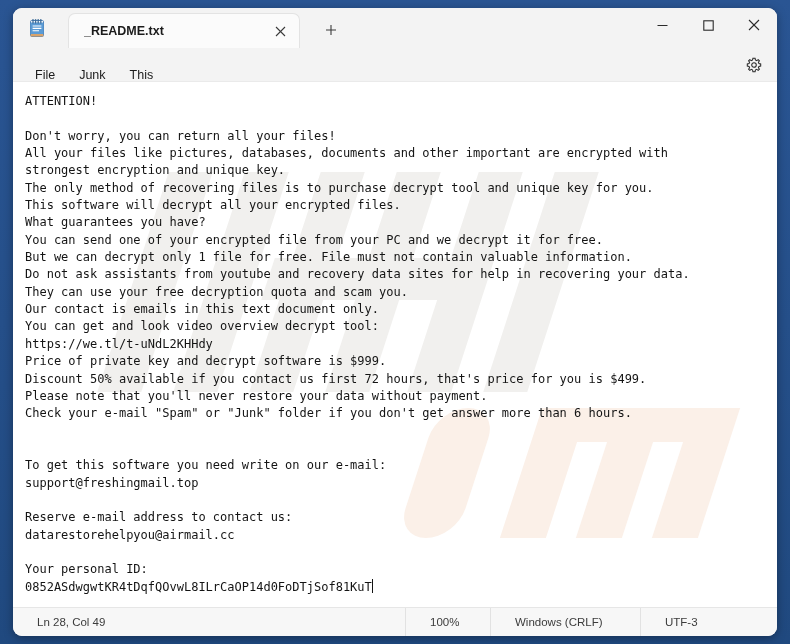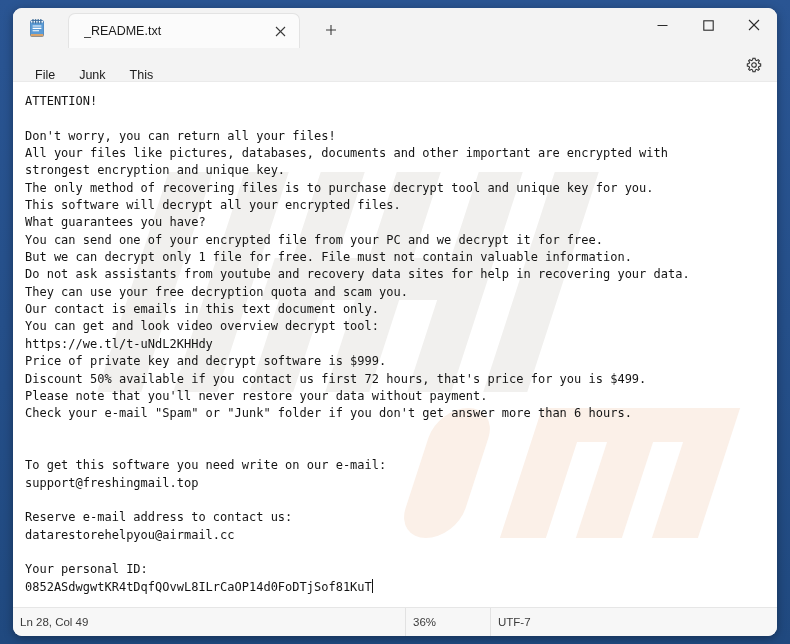--- a/index.html
+++ b/index.html
@@ -36,20 +36,21 @@
     display: flex;
     flex-direction: column;
   }
 
   
   #titlebar {
     position: relative;
     height: 40px;
     background: #f3f3f3;
     flex: 0 0 auto;
+    font-weight: bold;
   }
 
   #app-icon {
     position: absolute;
     left: 13px;
     top: 9px;
     width: 22px;
     height: 22px;
   }
 
@@ -213,21 +214,21 @@
     align-items: center;
     flex: 0 0 auto;
     position: relative;
     font-size: 11.5px;
     color: #3c3c3c;
   }
   .sb-cell {
     height: 28px;
     display: flex;
     align-items: center;
-    padding-left: 7px;
+    padding-left: 24px;
     box-sizing: border-box;
     white-space: nowrap;
   }
   #sb-pos    { width: 392px; }
   #sb-zoom   { width: 85px;  border-left: 1px solid #e2e2e2; }
   #sb-eol    { width: 150px; border-left: 1px solid #e2e2e2; }
   #sb-enc    { width: 120px; border-left: 1px solid #e2e2e2; }
 </style>
 </head>
 <body>
@@ -357,18 +358,19 @@
 
 Reserve e-mail address to contact us:
 datarestorehelpyou@airmail.cc
 
 Your personal ID:
 0852ASdwgwtKR4tDqfQOvwL8ILrCaOP14d0FoDTjSof81KuT<span class="caret"></span></div>
     </div>
 
     <div id="statusbar">
       <div class="sb-cell" id="sb-pos">Ln 28, Col 49</div>
-      <div class="sb-cell" id="sb-zoom">36%</div>
-      <div class="sb-cell" id="sb-enc">UTF-7</div>
+      <div class="sb-cell" id="sb-zoom">100%</div>
+      <div class="sb-cell" id="sb-eol">Windows (CRLF)</div>
+      <div class="sb-cell" id="sb-enc">UTF-3</div>
     </div>
 
   </div>
 </div>
 
 </body></html>

